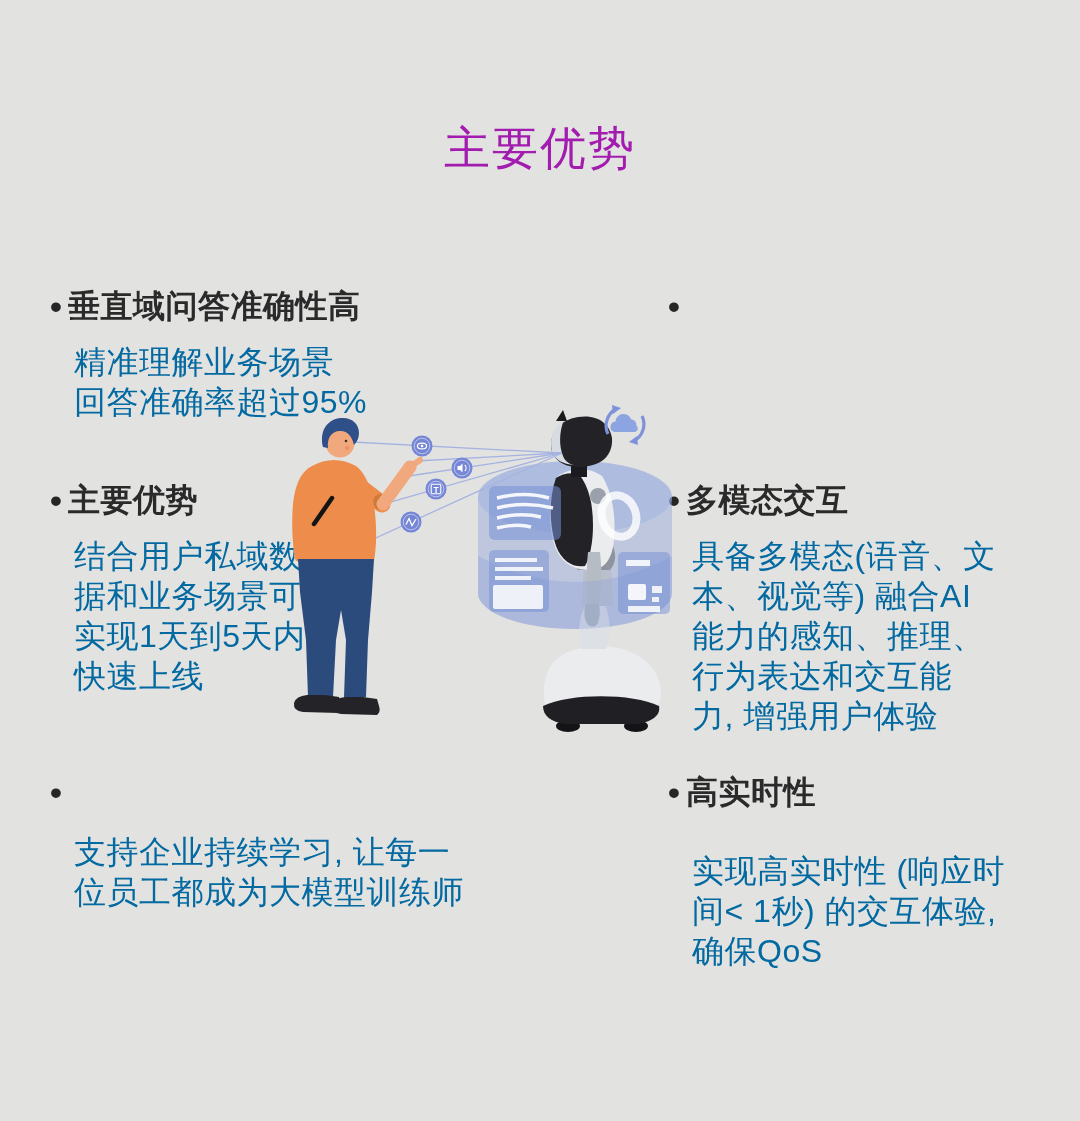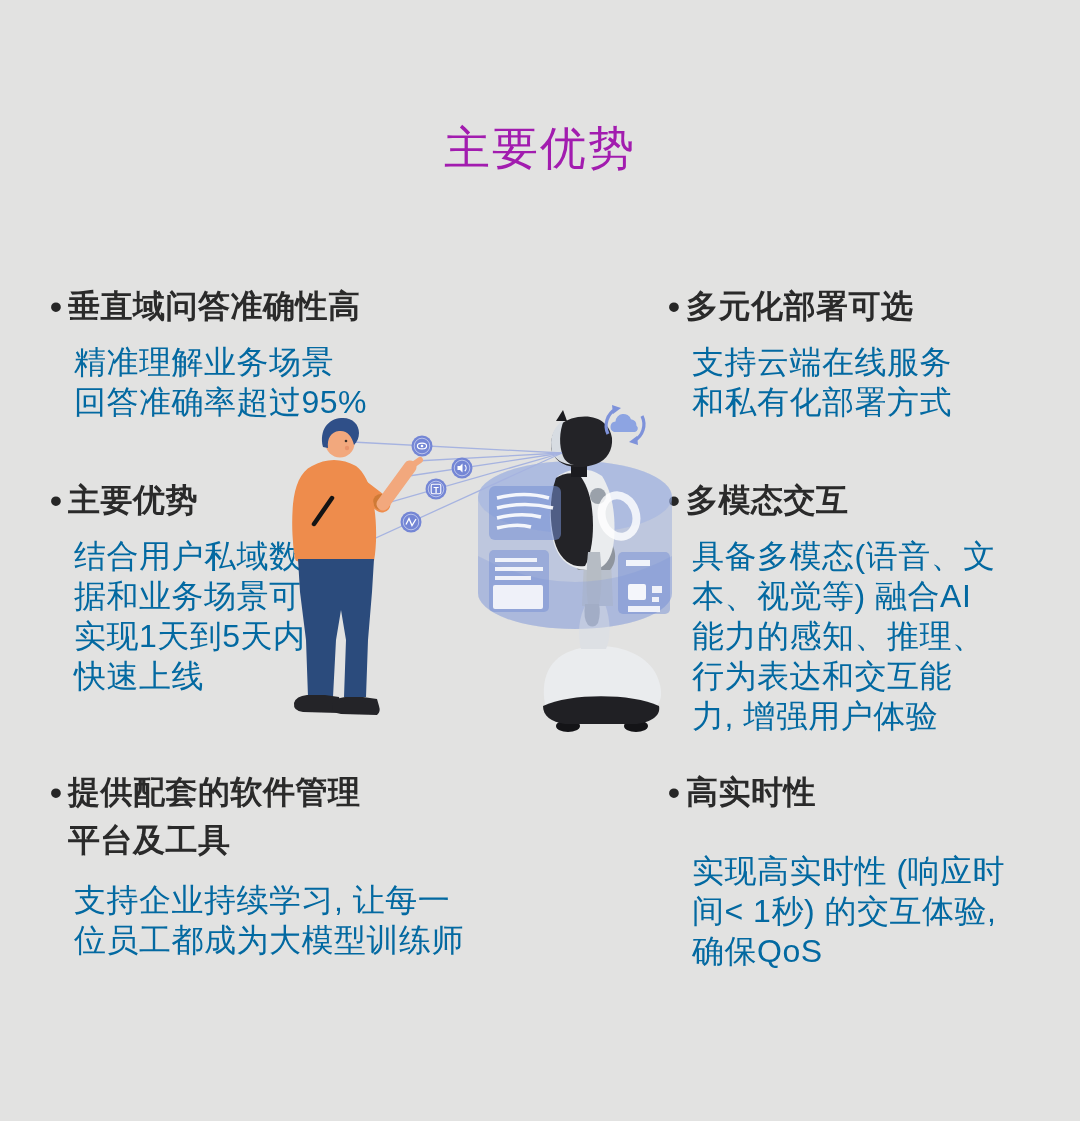--- a/index.html
+++ b/index.html
@@ -88,34 +88,29 @@
     </div>
     <p class="feature-body">结合用户私域数
 据和业务场景可
 实现1天到5天内
 快速上线</p>
   </div>
 
   <div class="feature" style="left:44px; top:768px; width:460px;">
     <div class="feature-head">
       <span class="marker">•</span>
-      <h2>提供配套的软件管理
-平台及工具</h2>
     </div>
     <p class="feature-body m16">支持企业持续学习, 让每一
 位员工都成为大模型训练师</p>
   </div>
 
   <div class="feature" style="left:662px; top:282px; width:410px;">
     <div class="feature-head">
       <span class="marker">•</span>
-      <h2>多元化部署可选</h2>
-    </div>
-    <p class="feature-body">支持云端在线服务
-和私有化部署方式</p>
+    </div>
   </div>
 
   <div class="feature" style="left:662px; top:476px; width:410px;">
     <div class="feature-head">
       <span class="marker">•</span>
       <h2>多模态交互</h2>
     </div>
     <p class="feature-body">具备多模态(语音、文
 本、视觉等) 融合AI
 能力的感知、推理、

